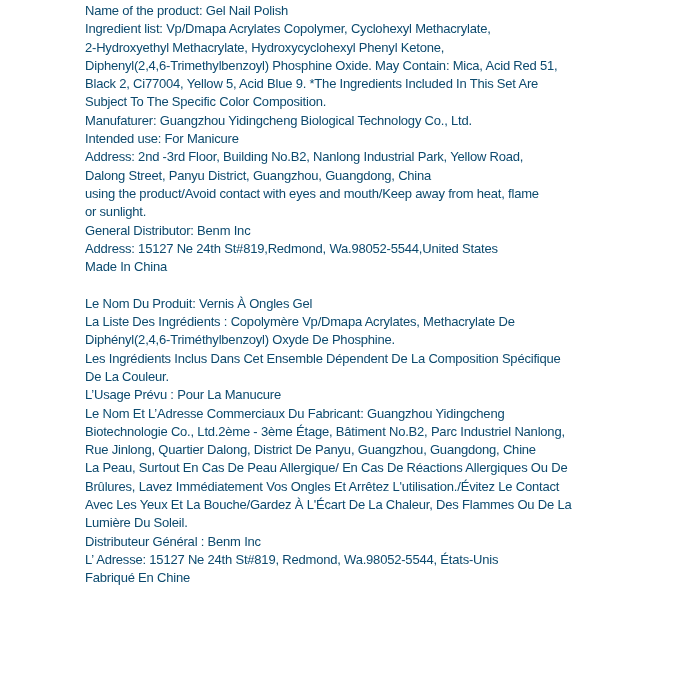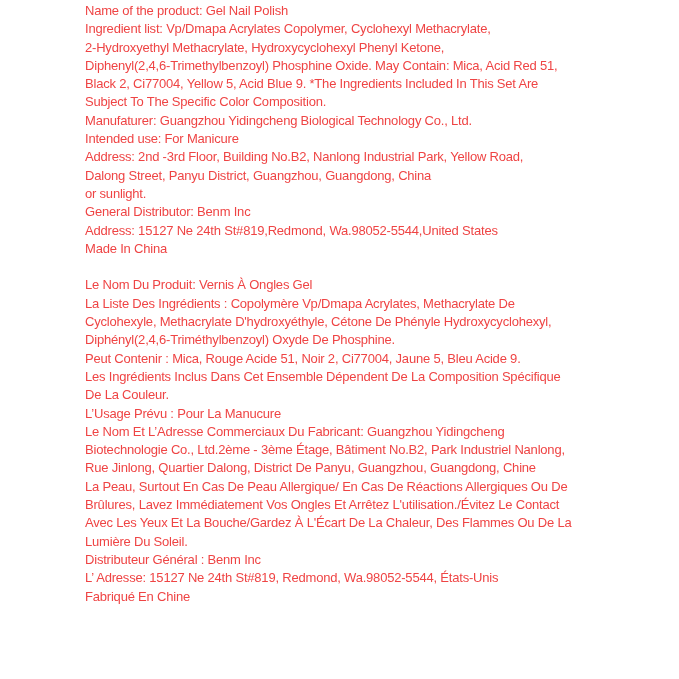--- a/index.html
+++ b/index.html
@@ -31,49 +31,48 @@
     height: 18.3px;
     white-space: pre;
   }
   .section-gap {
     height: 18.3px;
   }
 </style>
 </head>
 <body style="background: rgb(255, 255, 255);">
 
-<div class="doc" style="color: #ef4444;">
+<div class="doc" style="color: #0c4a6e;">
   <div class="section">
       <div class="line">Name of the product: Gel Nail Polish</div>
       <div class="line">Ingredient list: Vp/Dmapa Acrylates Copolymer, Cyclohexyl Methacrylate,</div>
       <div class="line">2-Hydroxyethyl Methacrylate, Hydroxycyclohexyl Phenyl Ketone,</div>
       <div class="line">Diphenyl(2,4,6-Trimethylbenzoyl) Phosphine Oxide. May Contain: Mica, Acid Red 51,</div>
       <div class="line">Black 2, Ci77004, Yellow 5, Acid Blue 9. *The Ingredients Included In This Set Are</div>
       <div class="line">Subject To The Specific Color Composition.</div>
       <div class="line">Manufaturer: Guangzhou Yidingcheng Biological Technology Co., Ltd.</div>
       <div class="line">Intended use: For Manicure</div>
       <div class="line">Address: 2nd -3rd Floor, Building No.B2, Nanlong Industrial Park, Yellow Road,</div>
       <div class="line">Dalong Street, Panyu District, Guangzhou, Guangdong, China</div>
+      <div class="line">using the product/Avoid contact with eyes and mouth/Keep away from heat, flame</div>
       <div class="line">or sunlight.</div>
       <div class="line">General Distributor: Benm Inc</div>
       <div class="line">Address: 15127 Ne 24th St#819,Redmond, Wa.98052-5544,United States</div>
       <div class="line">Made In China</div>
     </div>
   <div class="section-gap"></div>
   <div class="section">
       <div class="line">Le Nom Du Produit: Vernis À Ongles Gel</div>
       <div class="line">La Liste Des Ingrédients : Copolymère Vp/Dmapa Acrylates, Methacrylate De</div>
-      <div class="line">Cyclohexyle, Methacrylate D'hydroxyéthyle, Cétone De Phényle Hydroxycyclohexyl,</div>
       <div class="line">Diphényl(2,4,6-Triméthylbenzoyl) Oxyde De Phosphine.</div>
-      <div class="line">Peut Contenir : Mica, Rouge Acide 51, Noir 2, Ci77004, Jaune 5, Bleu Acide 9.</div>
       <div class="line">Les Ingrédients Inclus Dans Cet Ensemble Dépendent De La Composition Spécifique</div>
       <div class="line">De La Couleur.</div>
       <div class="line">L’Usage Prévu : Pour La Manucure</div>
       <div class="line">Le Nom Et L’Adresse Commerciaux Du Fabricant: Guangzhou Yidingcheng</div>
-      <div class="line">Biotechnologie Co., Ltd.2ème - 3ème Étage, Bâtiment No.B2, Park Industriel Nanlong,</div>
+      <div class="line">Biotechnologie Co., Ltd.2ème - 3ème Étage, Bâtiment No.B2, Parc Industriel Nanlong,</div>
       <div class="line">Rue Jinlong, Quartier Dalong, District De Panyu, Guangzhou, Guangdong, Chine</div>
       <div class="line">La Peau, Surtout En Cas De Peau Allergique/ En Cas De Réactions Allergiques Ou De</div>
       <div class="line">Brûlures, Lavez Immédiatement Vos Ongles Et Arrêtez L'utilisation./Évitez Le Contact</div>
       <div class="line">Avec Les Yeux Et La Bouche/Gardez À L'Écart De La Chaleur, Des Flammes Ou De La</div>
       <div class="line">Lumière Du Soleil.</div>
       <div class="line">Distributeur Général : Benm Inc</div>
       <div class="line">L’ Adresse: 15127 Ne 24th St#819, Redmond, Wa.98052-5544, États-Unis</div>
       <div class="line">Fabriqué En Chine</div>
     </div>
 </div>

